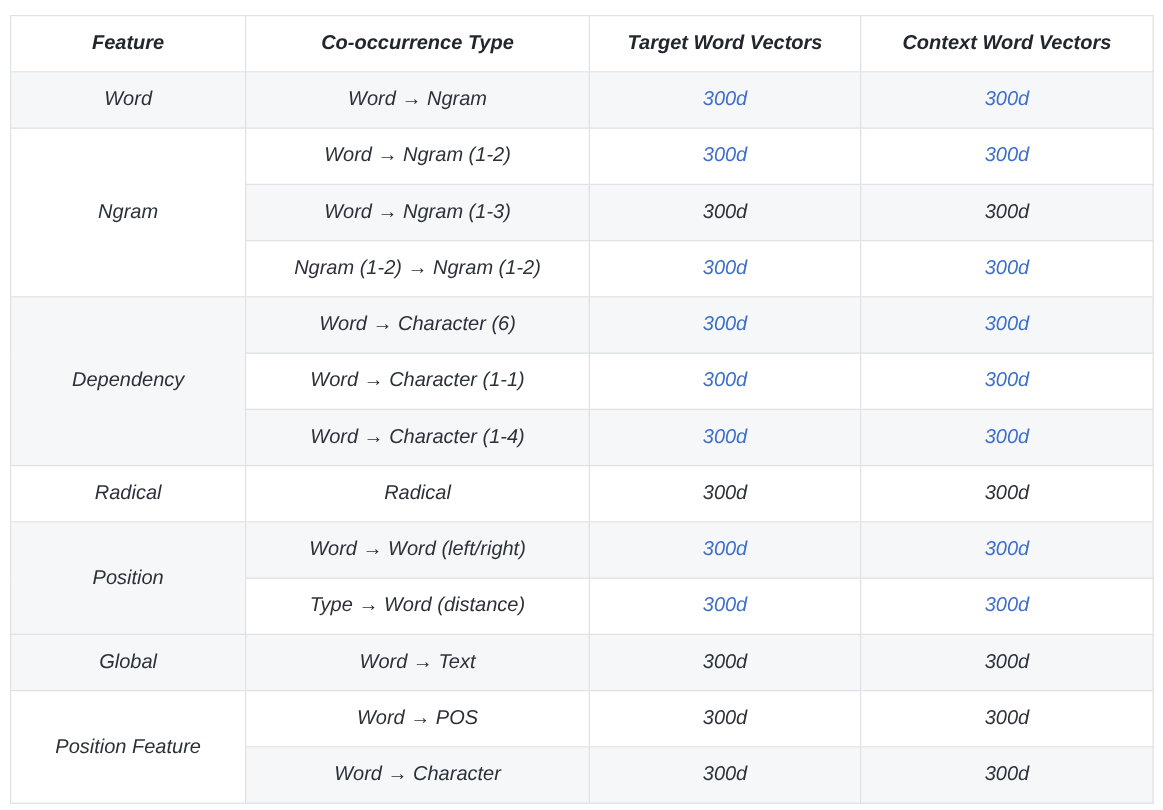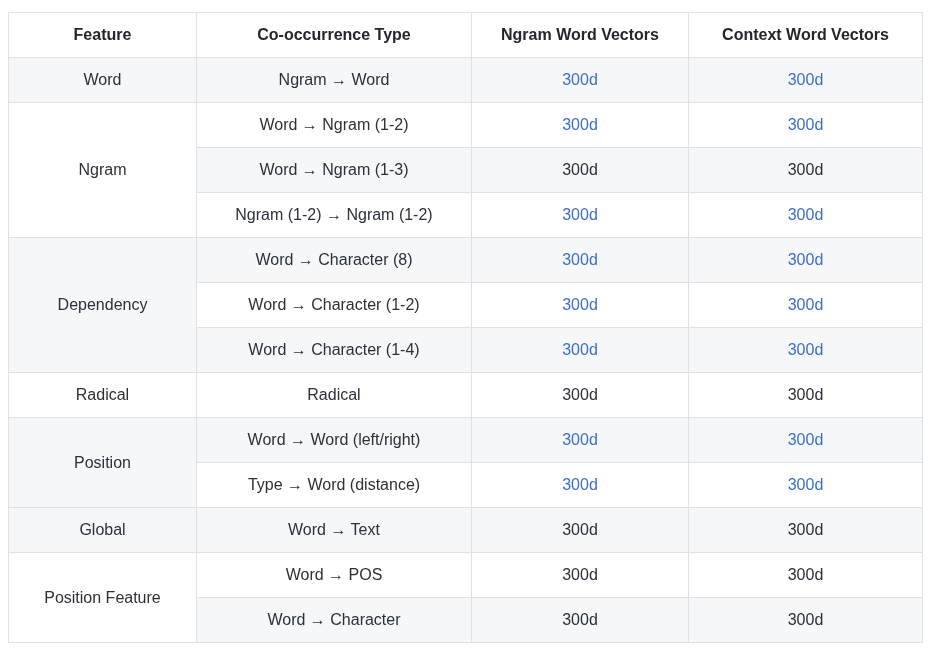--- a/index.html
+++ b/index.html
@@ -8,20 +8,21 @@
     background: #ffffff;
     font-family: "Liberation Sans", "DejaVu Sans", sans-serif;
   }
   body {
     width: 930px;
     height: 648px;
     overflow: hidden;
   }
   .table-wrap {
     padding: 12px 8px 0 8px;
+    font-style: italic;
   }
   table.feature-table {
     border-collapse: collapse;
     table-layout: fixed;
     width: 914px;
     font-size: 16px;
     color: #2b3138;
   }
   col.c-feature { width: 188px; }
   col.c-type    { width: 275px; }
@@ -66,28 +67,28 @@
     <colgroup>
       <col class="c-feature">
         <col class="c-type">
         <col class="c-target">
         <col class="c-context">
     </colgroup>
     <thead>
       <tr>
         <th>Feature</th>
         <th>Co-occurrence Type</th>
-        <th>Ngram Word Vectors</th>
+        <th>Target Word Vectors</th>
         <th>Context Word Vectors</th>
       </tr>
     </thead>
     <tbody>
       <tr>
         <td class="fc-gray">Word</td>
-        <td>Ngram → Word</td>
+        <td>Word → Ngram</td>
         <td><a class="dim-link">300d</a></td>
         <td><a class="dim-link">300d</a></td>
       </tr>
       <tr>
         <td class="fc-white" rowspan="3">Ngram</td>
         <td>Word → Ngram (1-2)</td>
         <td><a class="dim-link">300d</a></td>
         <td><a class="dim-link">300d</a></td>
       </tr>
       <tr>
@@ -95,26 +96,26 @@
         <td><span class="dim-plain">300d</span></td>
         <td><span class="dim-plain">300d</span></td>
       </tr>
       <tr>
         <td>Ngram (1-2) → Ngram (1-2)</td>
         <td><a class="dim-link">300d</a></td>
         <td><a class="dim-link">300d</a></td>
       </tr>
       <tr>
         <td class="fc-gray" rowspan="3">Dependency</td>
-        <td>Word → Character (8)</td>
+        <td>Word → Character (6)</td>
         <td><a class="dim-link">300d</a></td>
         <td><a class="dim-link">300d</a></td>
       </tr>
       <tr>
-        <td>Word → Character (1-2)</td>
+        <td>Word → Character (1-1)</td>
         <td><a class="dim-link">300d</a></td>
         <td><a class="dim-link">300d</a></td>
       </tr>
       <tr>
         <td>Word → Character (1-4)</td>
         <td><a class="dim-link">300d</a></td>
         <td><a class="dim-link">300d</a></td>
       </tr>
       <tr>
         <td class="fc-white">Radical</td>

